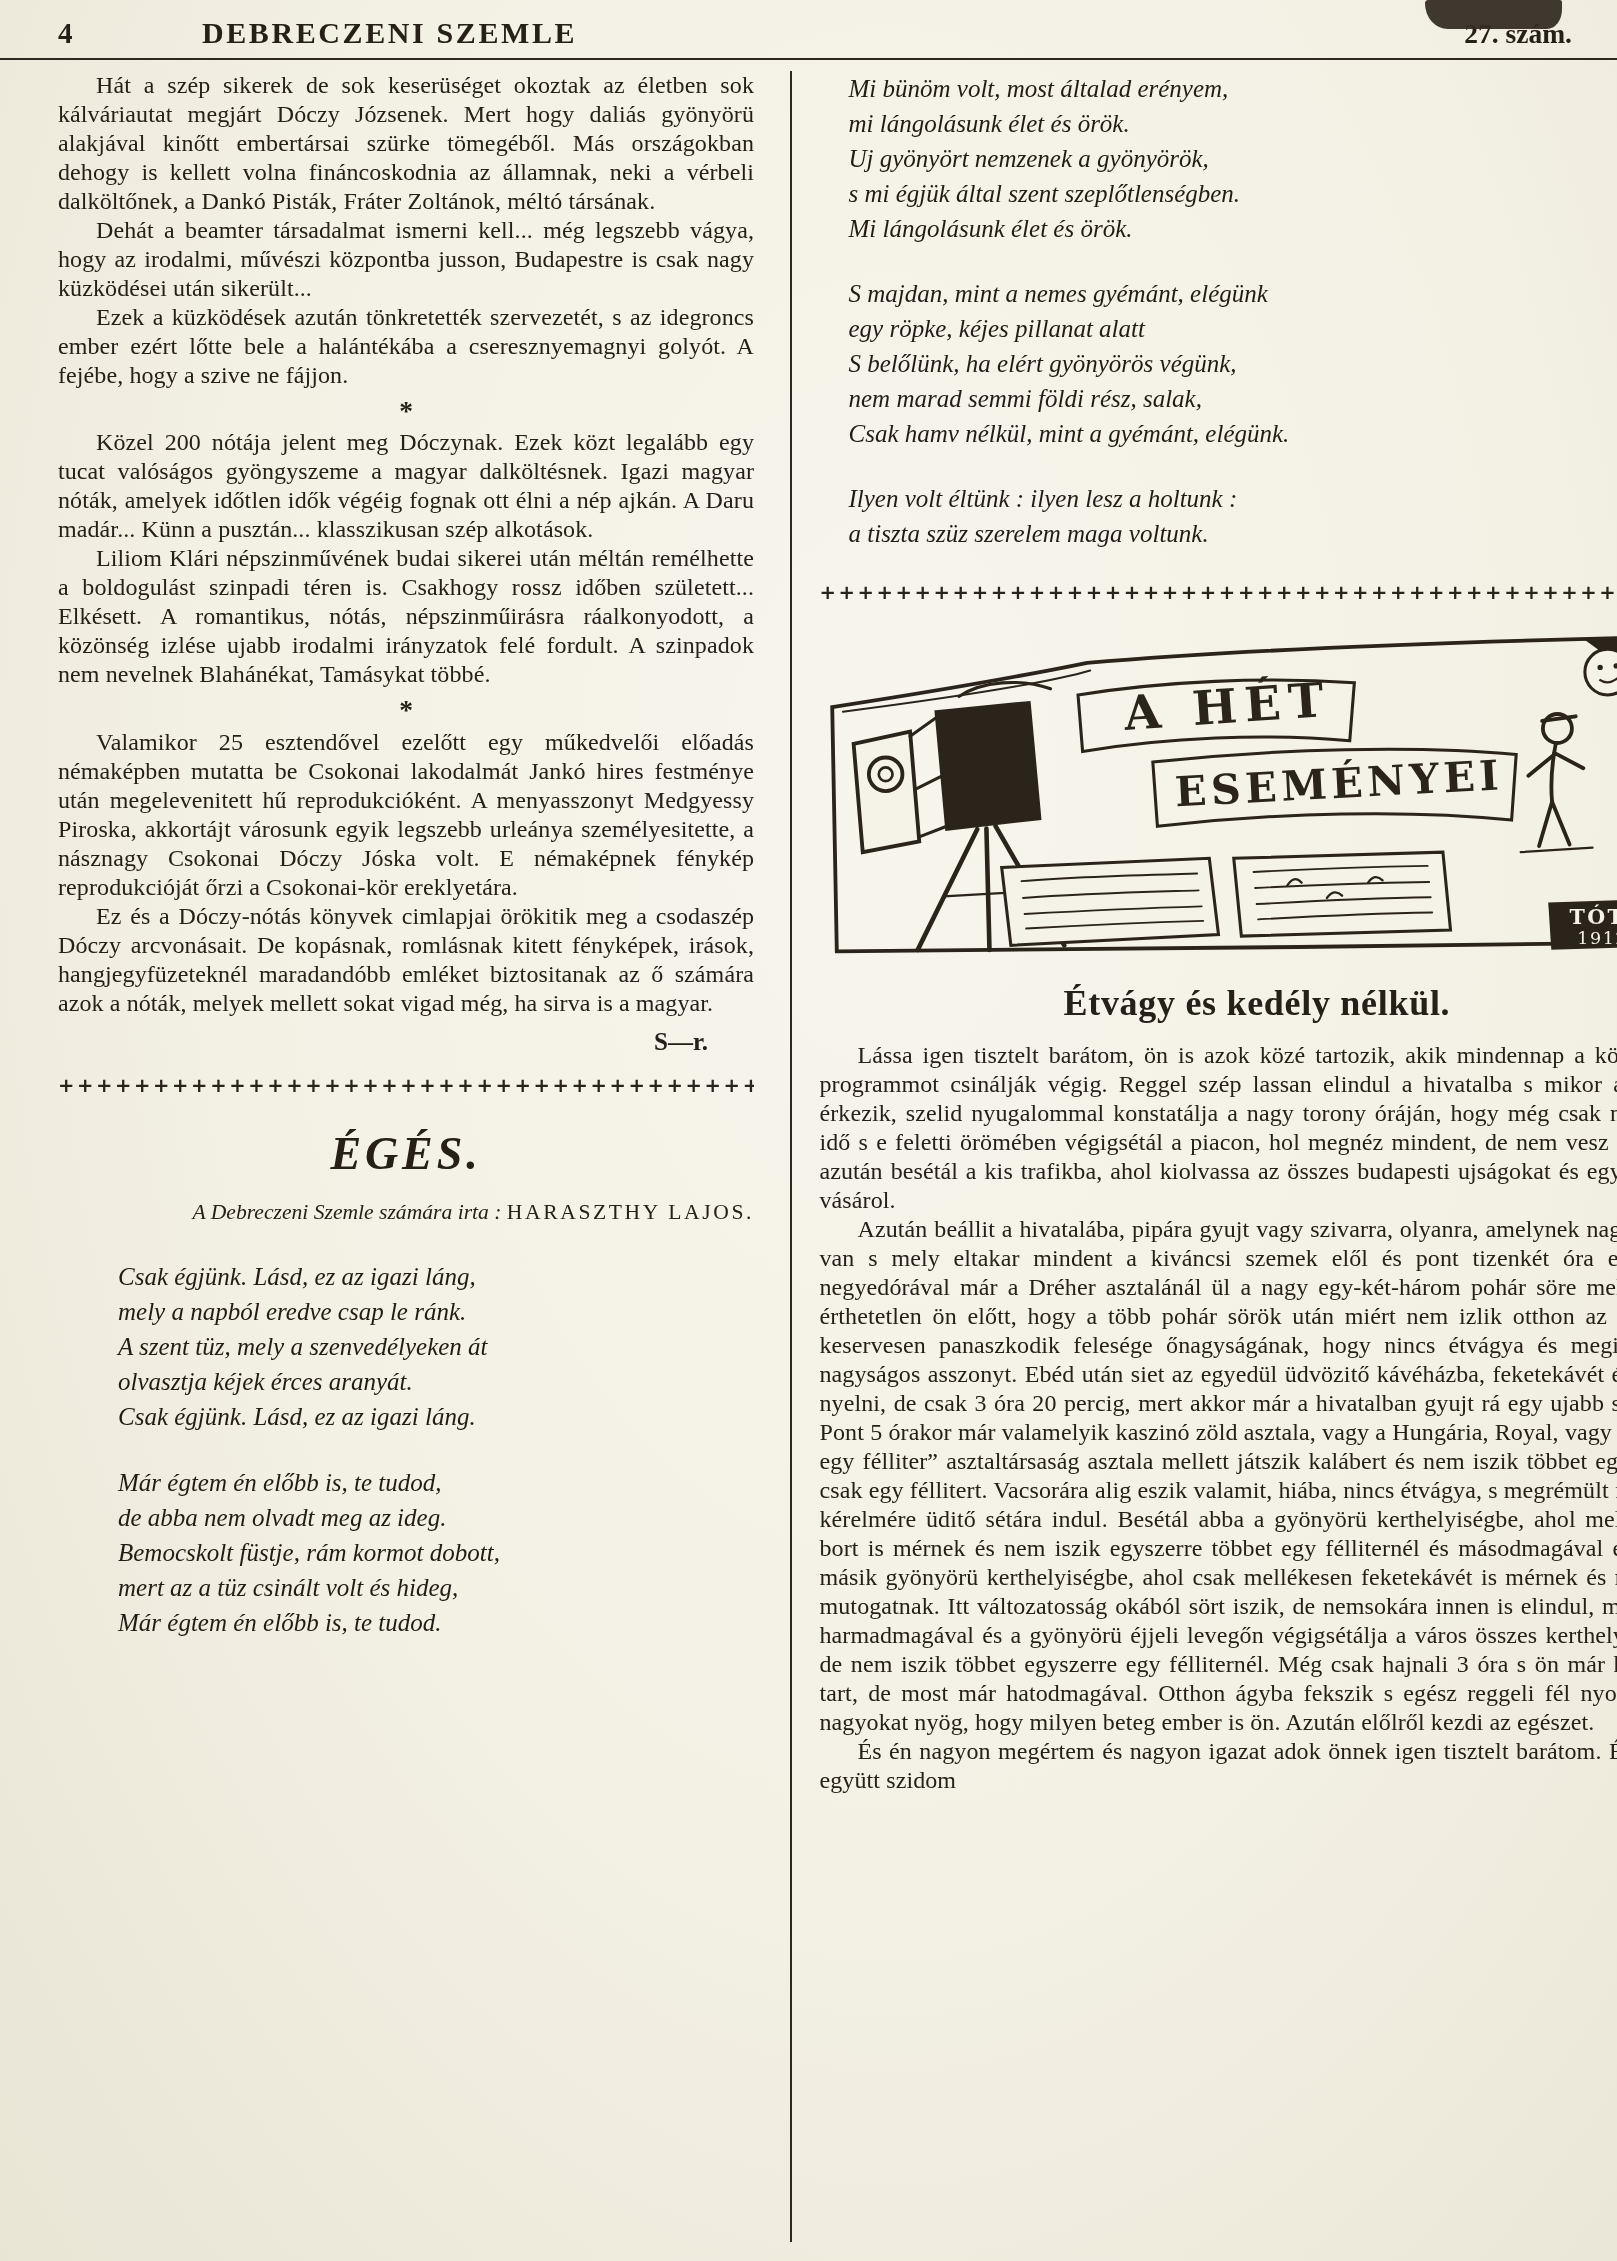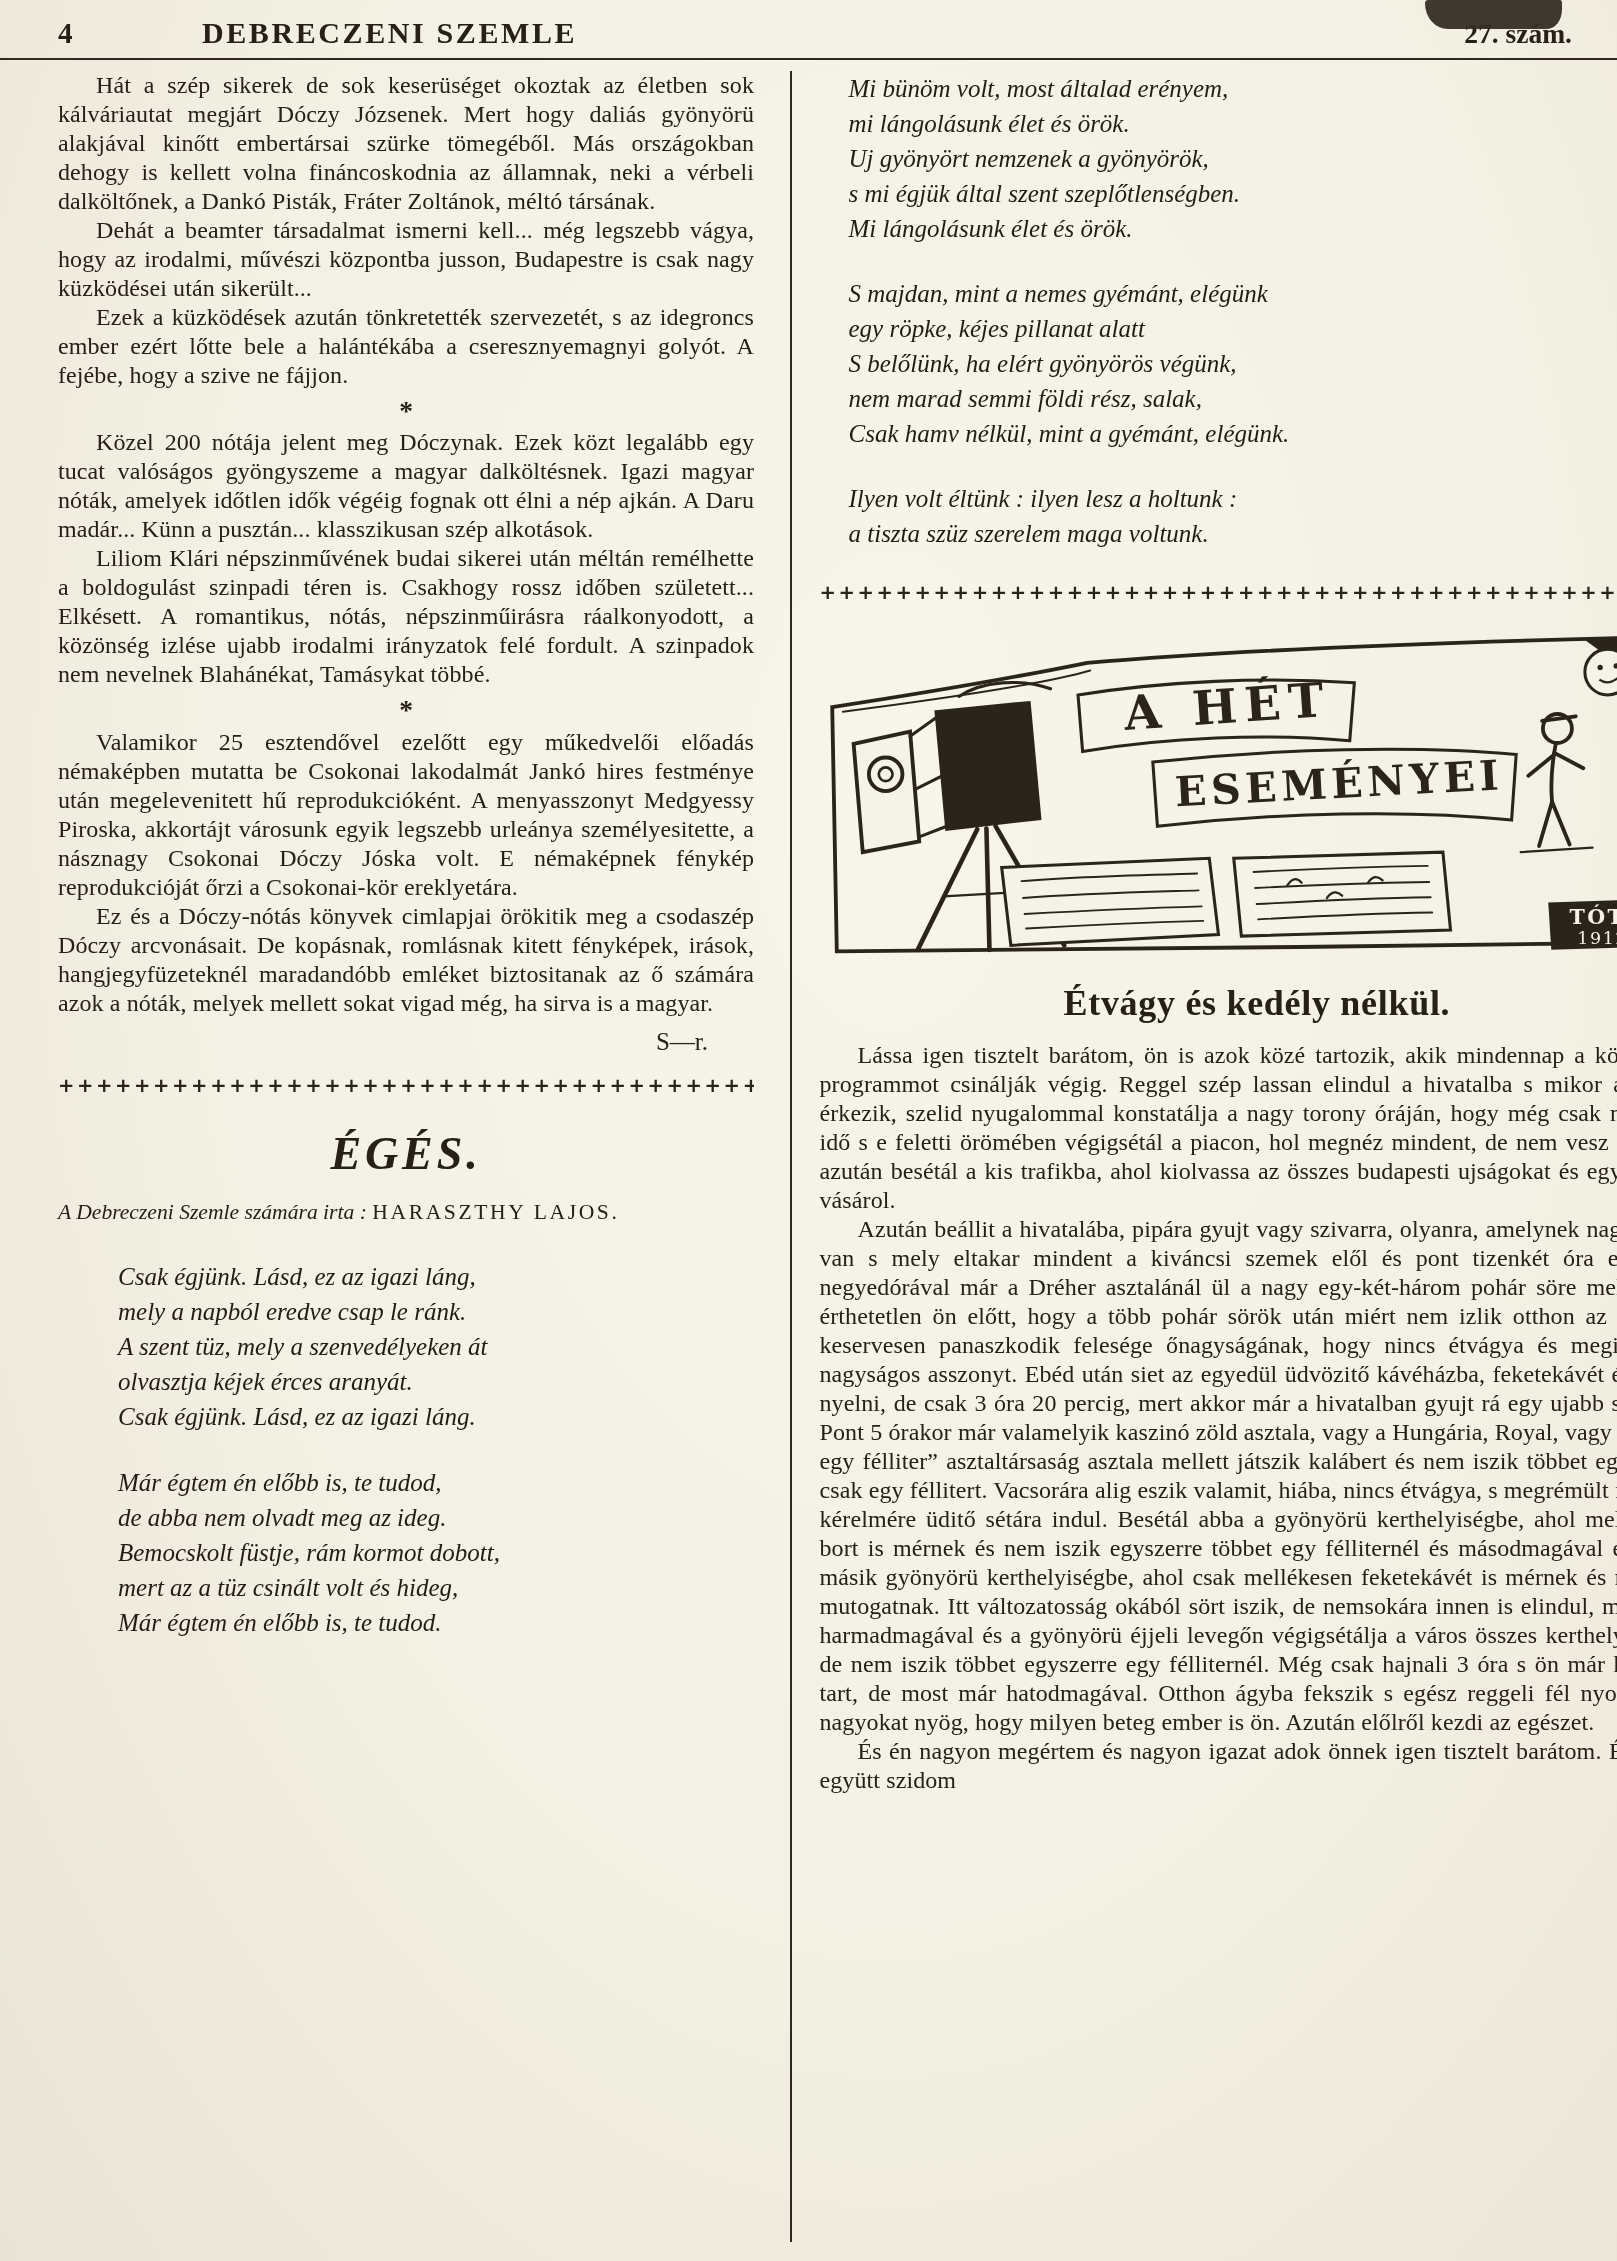--- a/index.html
+++ b/index.html
@@ -37,21 +37,21 @@
 
   .para {
     margin: 0;
     font-size: 24px;
     line-height: 29px;
     text-align: justify;
     text-indent: 38px;
     letter-spacing: 0.1px;
   }
   .star { text-align: center; font-size: 27.5px; line-height: 29px; font-weight: bold; margin: 5.2px 0 3.9px; }
-  .sig  { text-align: right; font-weight: normal; font-size: 25px; padding-right: 46px; margin: 10.5px 0 3.9px; }
+  .sig  { text-align: right; font-weight: bold; font-size: 25px; padding-right: 46px; margin: 10.5px 0 3.9px; }
 
   .divider {
     white-space: nowrap; overflow: hidden;
     text-align: center;
     font-family: "DejaVu Sans", sans-serif;
     font-weight: bold;
     font-size: 19.6px;
     letter-spacing: 2.6px;
     color: #29231b;
     margin: 18.3px 0 7.9px;
@@ -59,21 +59,21 @@
   .col-right .divider { margin: 11.8px 0 3.9px; }
 
   .poem-title {
     margin: 30px 0 19.6px;
     text-align: center;
     font-style: italic;
     font-weight: bold;
     font-size: 46px;
     letter-spacing: 3.9px;
   }
-  .byline { margin: 0 0 34px; text-align: left; font-size: 21.6px; }
+  .byline { margin: 0 0 34px; text-align: right; font-size: 21.6px; }
   .byline .prefix { font-style: italic; }
   .byline .author { letter-spacing: 2.6px; }
 
   .stanza {
     font-style: italic;
     font-size: 25px;
     line-height: 35px;
     white-space: pre-line;
     margin: 0 0 31px 60px;
     color: #221c14;

